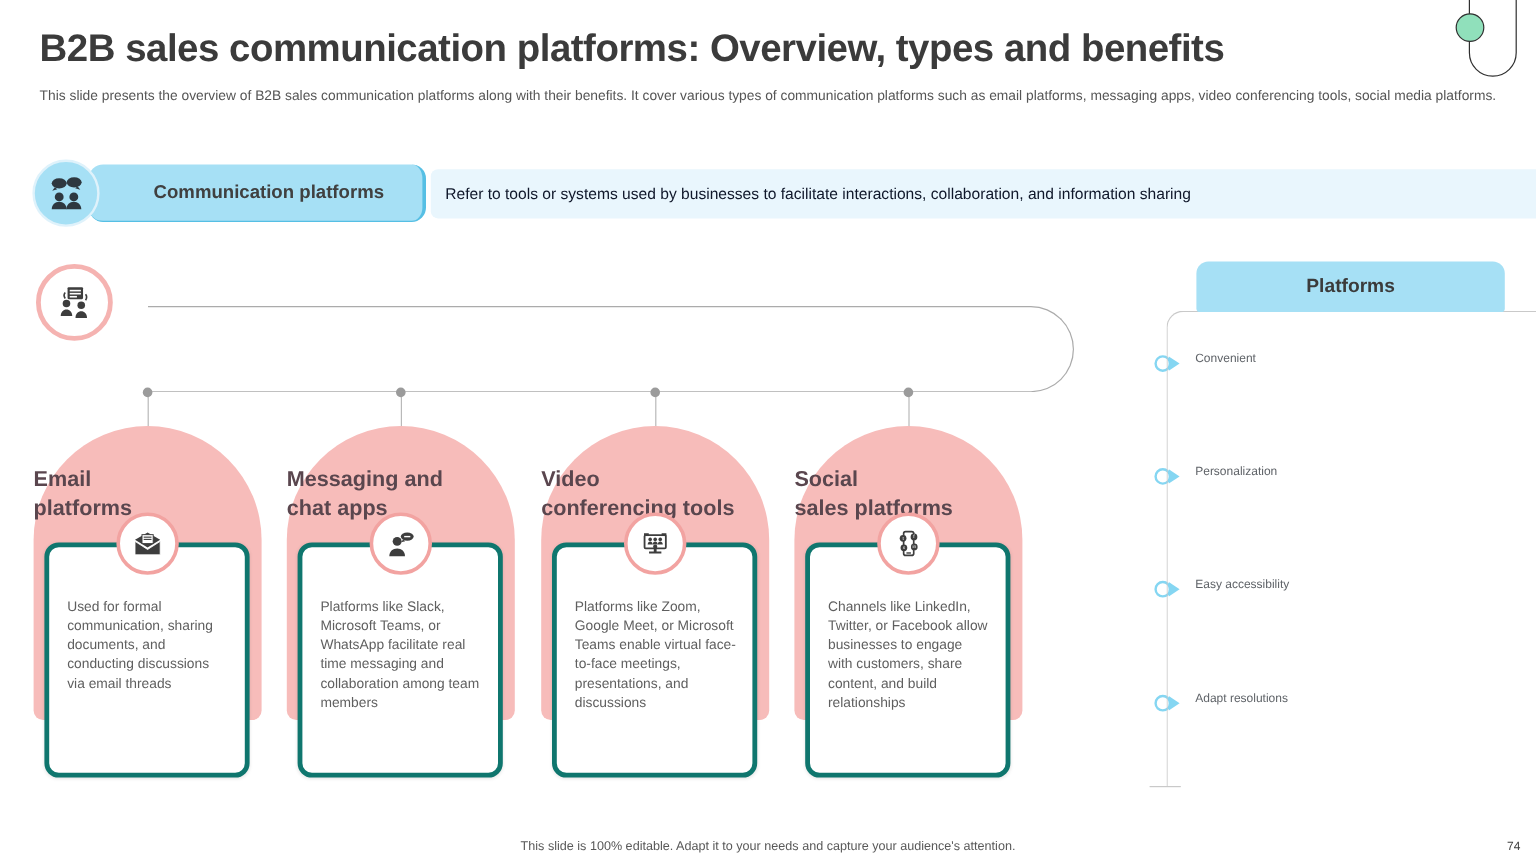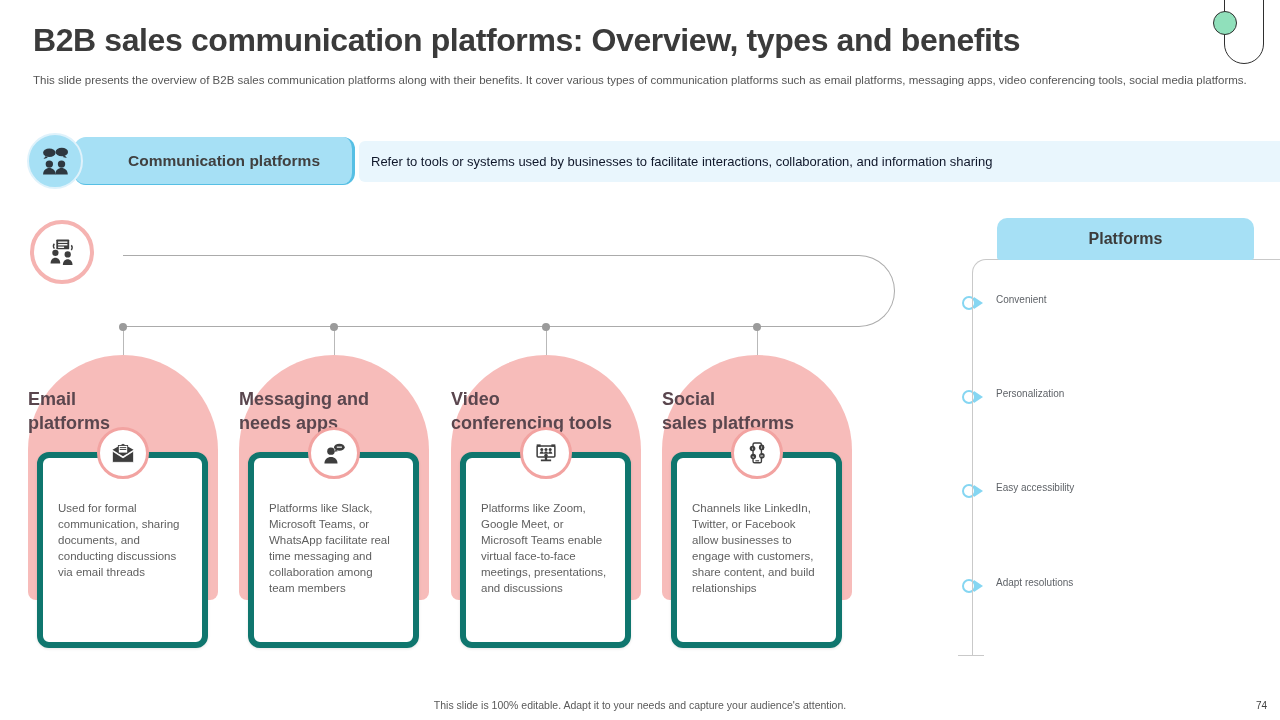--- a/index.html
+++ b/index.html
@@ -76,21 +76,21 @@
     font-size:18px; font-weight:bold; color:var(--card-title,#5a464e);
     line-height:1.35; white-space:pre-line;
   }
   .icon-badge {
     position:absolute; top:427px; width:52px; height:52px; z-index:3;
     background:#fff; border:3px solid var(--pink-border,#f2a3a1); border-radius:50%;
     display:flex; align-items:center; justify-content:center;
   }
   .card-body {
     position:absolute; top:452px; width:171px; height:196px; z-index:2;
-    background:#fff; border:6px solid #0f766e; border-radius:12px;
+    background:#fff; border:4px solid #0f766e; border-radius:12px;
     box-shadow:0 1px 3px rgba(0,0,0,0.10);
     padding:42px 13px 0 15px;
   }
   .card-body p { font-size:11.5px; line-height:1.4; color:var(--body-gray,#5f5f5f); }
   
   .benefits-header {
     position:absolute; left:997px; top:218px; width:257px; height:42px; z-index:2;
     background:var(--blue,#a6e0f5); border-radius:10px 10px 3px 3px;
     display:flex; align-items:center; justify-content:center;
   }
@@ -193,21 +193,21 @@
         <path d="M3 10.4V20h18v-9.6l-9 5.8z" fill="#3d3d3d" stroke="#ffffff" stroke-width="0.6"></path>
       </svg>
     </span>
   </div>
   <div class="card-body" style="left:37px">
     <p>Used for formal communication, sharing documents, and conducting discussions via email threads</p>
   </div>
 
   <div class="arch" style="left:239px">
     <div class="card-title">Messaging and
-needs apps</div>
+chat apps</div>
   </div>
   <div class="icon-badge" style="left:308px">
     <span>
       <svg width="28" height="28" viewBox="0 0 24 24" fill="#3d3d3d">
         <circle cx="9.4" cy="10.4" r="3.2"></circle>
         <path d="M3.8 21c0-3.4 2.4-5.5 5.6-5.5S15 17.6 15 21z"></path>
         <ellipse cx="16.6" cy="7" rx="4.6" ry="3"></ellipse>
         <path d="M13.6 9l-1.4 2 3-0.6z"></path>
         <rect x="14.4" y="6.5" width="4.4" height="1" fill="#fff"></rect>
       </svg>

